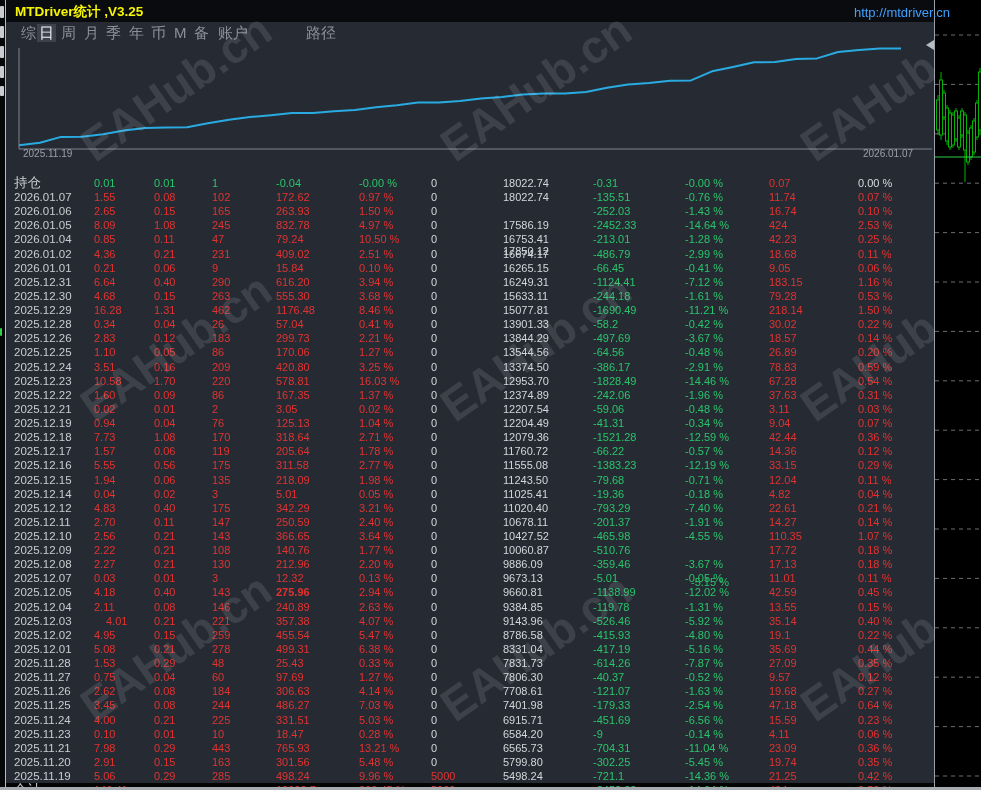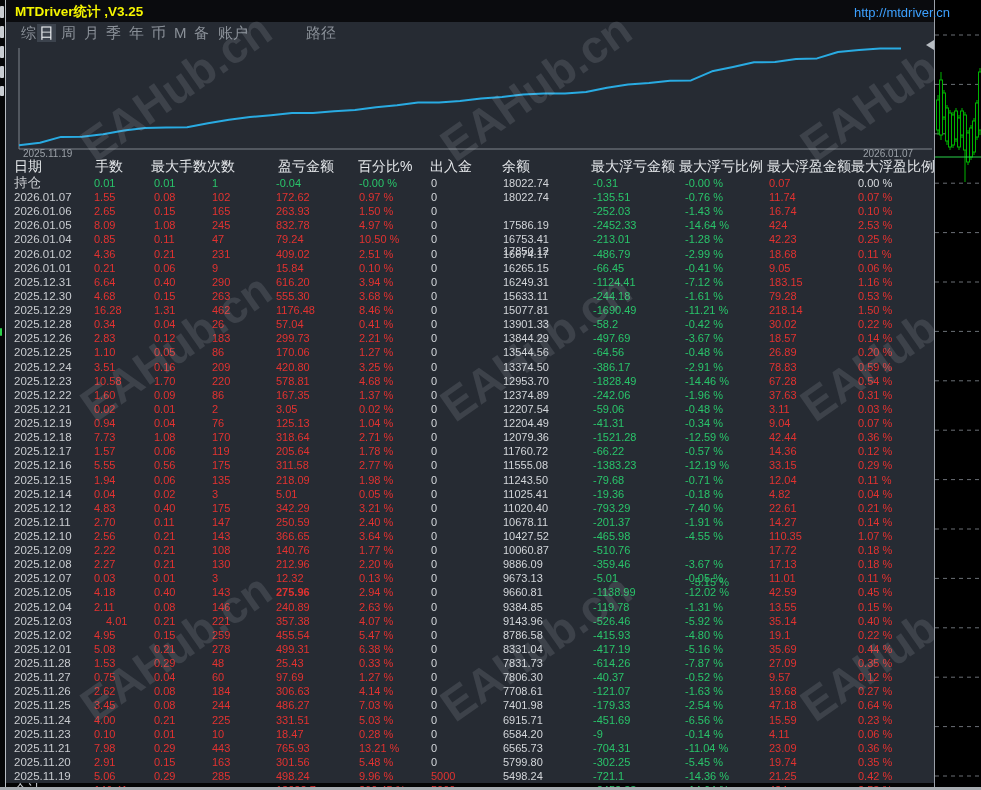--- a/index.html
+++ b/index.html
@@ -124,33 +124,20 @@
         <span class="menu-item" style="left: 300px;">路径</span>
       </div>
     <div class="chart-wrap">
       <svg id="equity" width="930" height="115">
           <path d="M 13 3 L 13 104 L 926 104" stroke="#7e858d" fill="none"></path>
           <polyline points="13.0,100.2 34.0,97.8 55.0,91.9 76.0,91.8 97.0,89.2 118.0,85.5 139.0,83.1 160.0,82.4 181.0,82.2 202.0,78.3 223.0,74.8 244.0,72.1 265.0,70.2 286.0,68.1 307.0,68.0 328.0,66.3 349.0,65.0 370.0,62.2 391.0,60.2 412.0,57.6 433.0,57.5 454.0,55.9 475.0,53.5 496.0,51.9 517.0,49.4 538.0,48.5 559.0,48.4 580.0,47.1 601.0,42.7 622.0,39.4 643.0,38.1 664.0,35.8 685.0,35.4 706.0,26.3 727.0,22.0 748.0,17.3 769.0,17.1 790.0,14.0 811.0,13.4 832.0,7.0 853.0,4.9 874.0,3.6 895.0,3.6" fill="none" stroke="#29abe2" stroke-width="2" stroke-linejoin="round"></polyline>
         </svg>
     </div>
     <span class="axis-label" style="left:17px;top:148px;">2025.11.19</span>
     <span class="axis-label" style="left:857px;top:148px;">2026.01.07</span>
-    <div class="thead" id="thead">
-        <span style="left: 8px;">日期</span>
-        <span style="left: 89px;">手数</span>
-        <span style="left: 145px;">最大手数次数</span>
-        <span style="left: 272px;">盈亏金额</span>
-        <span style="left: 352px;">百分比%</span>
-        <span style="left: 424px;">出入金</span>
-        <span style="left: 496px;">余额</span>
-        <span style="left: 585px;">最大浮亏金额</span>
-        <span style="left: 673px;">最大浮亏比例</span>
-        <span style="left: 761px;">最大浮盈金额</span>
-        <span style="left: 845px;">最大浮盈比例</span>
-      </div>
     <div class="tbody" id="tbody">
         <div class="trow" style="top: 176px;">
           <span class="tcell cjk" style="left: 8px; color: rgb(201, 204, 208);">持仓</span>
           <span class="tcell" style="left: 88px; color: rgb(41, 196, 106);">0.01</span>
           <span class="tcell" style="left: 148px; color: rgb(41, 196, 106);">0.01</span>
           <span class="tcell" style="left: 206px; color: rgb(41, 196, 106);">1</span>
           <span class="tcell" style="left: 270px; color: rgb(41, 196, 106);">-0.04</span>
           <span class="tcell" style="left: 353px; color: rgb(41, 196, 106);">-0.00 %</span>
           <span class="tcell" style="left: 425px; color: rgb(211, 214, 218);">0</span>
           <span class="tcell" style="left: 497px; color: rgb(211, 214, 218);">18022.74</span>
@@ -340,21 +327,21 @@
           <span class="tcell" style="left: 679px; color: rgb(41, 196, 106);">-2.91 %</span>
           <span class="tcell" style="left: 763px; color: rgb(226, 50, 48);">78.83</span>
           <span class="tcell" style="left: 852px; color: rgb(226, 50, 48);">0.59 %</span>
         </div>
         <div class="trow" style="top: 373.68px;">
           <span class="tcell date" style="left: 8px; color: rgb(201, 204, 208);">2025.12.23</span>
           <span class="tcell" style="left: 88px; color: rgb(226, 50, 48);">10.58</span>
           <span class="tcell" style="left: 148px; color: rgb(226, 50, 48);">1.70</span>
           <span class="tcell" style="left: 206px; color: rgb(226, 50, 48);">220</span>
           <span class="tcell" style="left: 270px; color: rgb(226, 50, 48);">578.81</span>
-          <span class="tcell" style="left: 353px; color: rgb(226, 50, 48);">4.68 %</span>
+          <span class="tcell" style="left: 353px; color: rgb(226, 50, 48);">16.03 %</span>
           <span class="tcell" style="left: 425px; color: rgb(211, 214, 218);">0</span>
           <span class="tcell" style="left: 497px; color: rgb(211, 214, 218);">12953.70</span>
           <span class="tcell" style="left: 587px; color: rgb(41, 196, 106);">-1828.49</span>
           <span class="tcell" style="left: 679px; color: rgb(41, 196, 106);">-14.46 %</span>
           <span class="tcell" style="left: 763px; color: rgb(226, 50, 48);">67.28</span>
           <span class="tcell" style="left: 852px; color: rgb(226, 50, 48);">0.54 %</span>
         </div>
         <div class="trow" style="top: 387.8px;">
           <span class="tcell date" style="left: 8px; color: rgb(201, 204, 208);">2025.12.22</span>
           <span class="tcell" style="left: 88px; color: rgb(226, 50, 48);">1.60</span>

